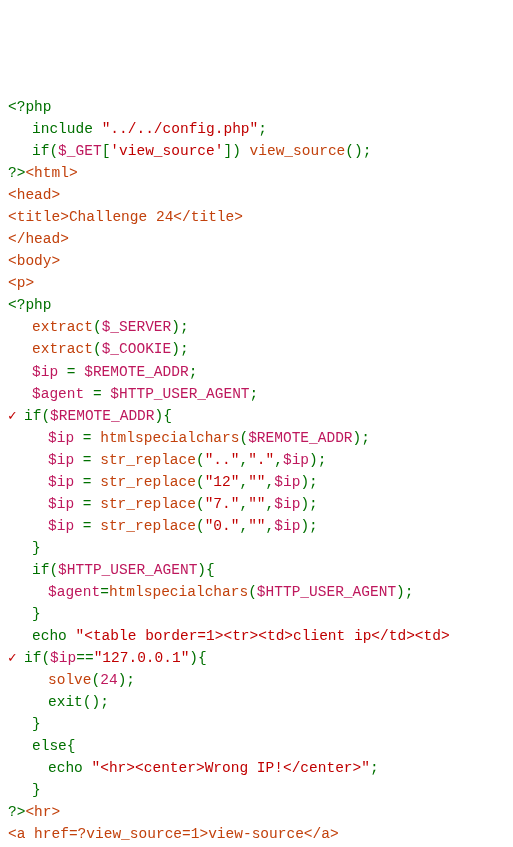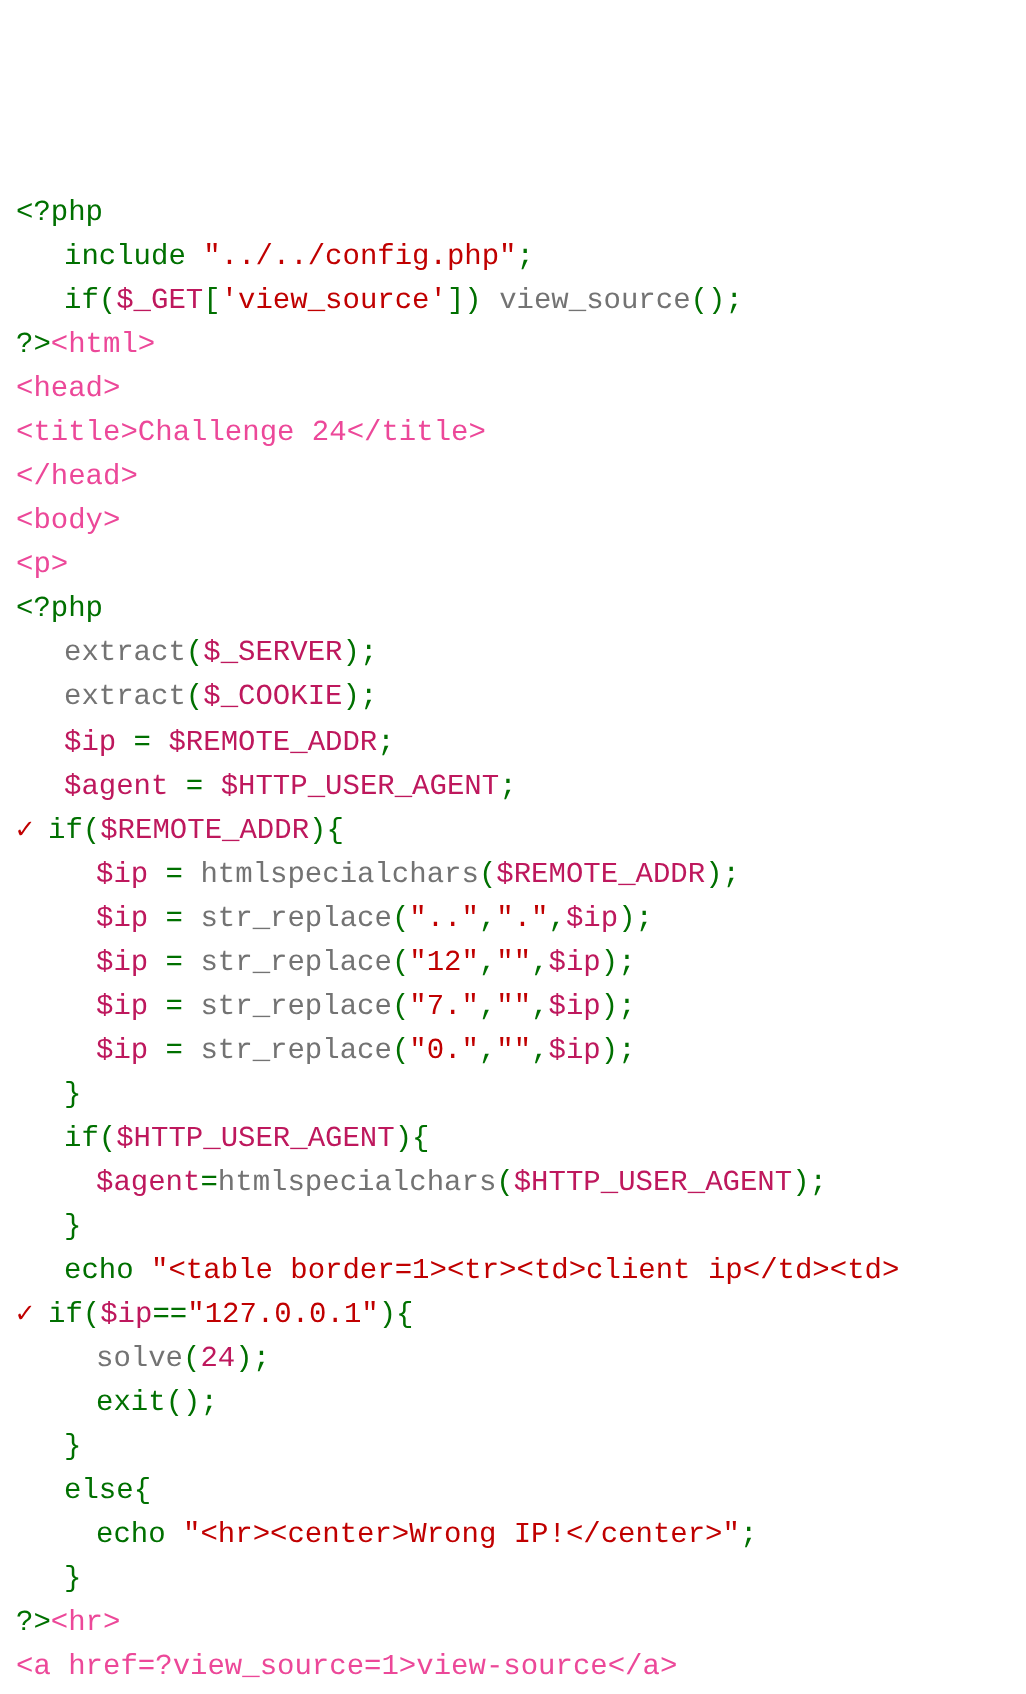--- a/index.html
+++ b/index.html
@@ -8,22 +8,22 @@
   line-height: 1.52;
   background: #fff;
   color: #000;
   margin: 0;
   padding: 8px 8px;
   white-space: pre;
 }
 .kw { color: #007000; }
 .str { color: #c00000; }
 .var { color: #be185d; }
-.func { color: #737373; }
-.tag { color: #ec4899; }
+.func { color: #c2410c; }
+.tag { color: #c2410c; }
 .check { color: #c00000; font-weight: bold; display:inline-block; width:16px; }
 .code-container { width: 513px; overflow: hidden; }
 .line { display: block; }
 .ind1 { padding-left: 24px; }
 .ind2 { padding-left: 40px; }
 </style>
 </head>
 <body>
 <div class="code-container">
 

